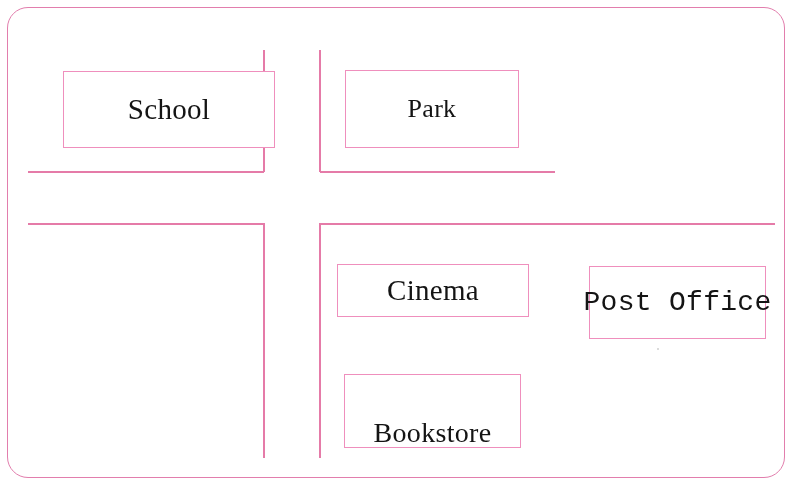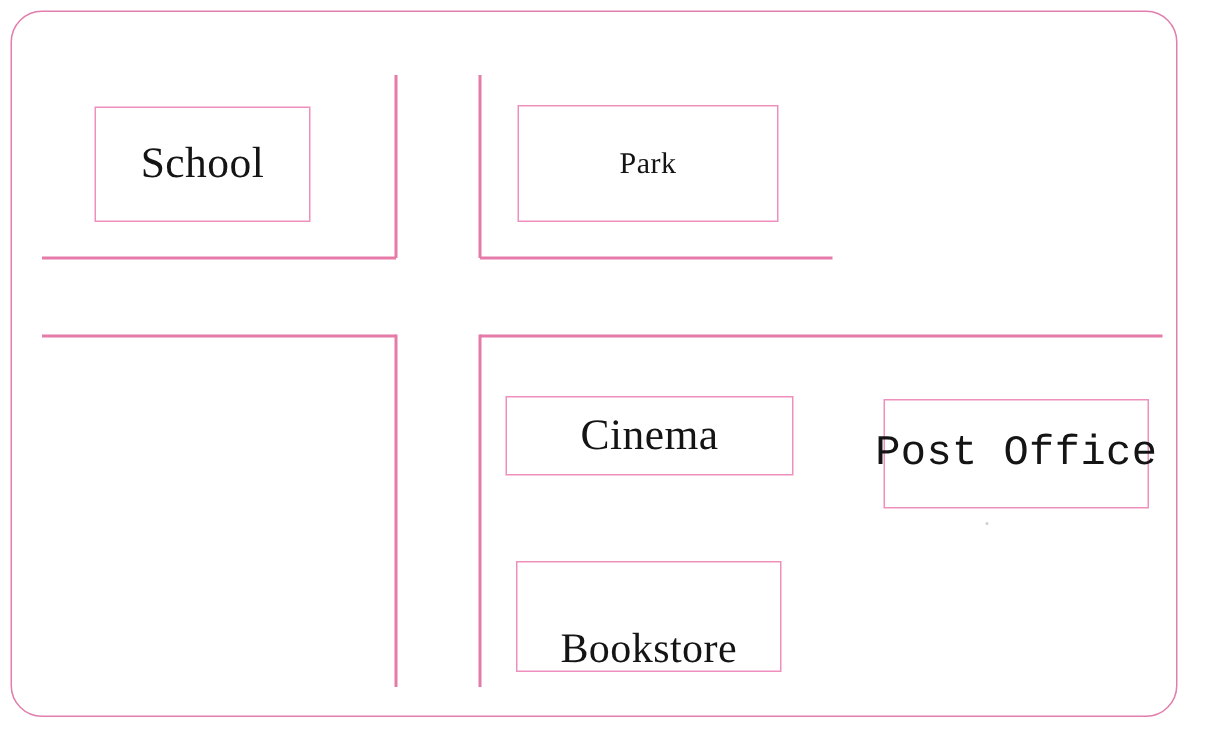--- a/index.html
+++ b/index.html
@@ -47,28 +47,28 @@
     justify-content: center;
     color: #141414;
     letter-spacing: 0.3px;
   }
   .place-label {
     display: block;
     line-height: 1;
     white-space: nowrap;
   }
   
-  #box-school    { left: 63px;  top: 71px;  width: 144px; height: 77px;  }
+  #box-school    { left: 63px;  top: 71px;  width: 212px; height: 77px;  }
   #box-park      { left: 345px; top: 70px;  width: 174px; height: 78px;  }
   #box-cinema    { left: 337px; top: 264px; width: 192px; height: 53px;  }
   #box-postoffice{ left: 589px; top: 266px; width: 177px; height: 73px;  }
   #box-bookstore { left: 344px; top: 374px; width: 177px; height: 74px; align-items: flex-end;  }
 
   #box-school    .place-label { font-size: 29px; }
-  #box-park      .place-label { font-size: 20px; }
+  #box-park      .place-label { font-size: 26px; }
   #box-cinema    .place-label { font-size: 29px; }
   #box-postoffice.place-box   { }
   #box-postoffice .place-label { font-size: 28px; font-family: Liberation Mono, monospace; }
   #box-bookstore .place-label { font-size: 28px; }
 
   
   #speck {
     position: absolute;
     left: 657px;
     top: 348px;

